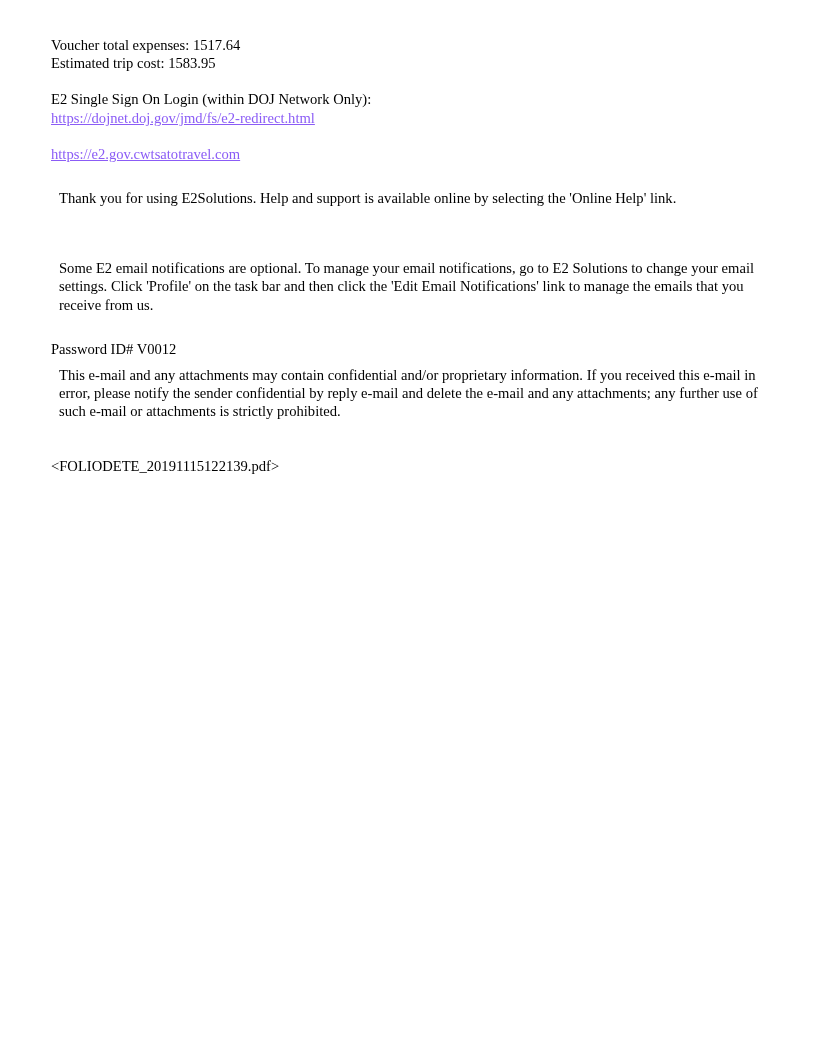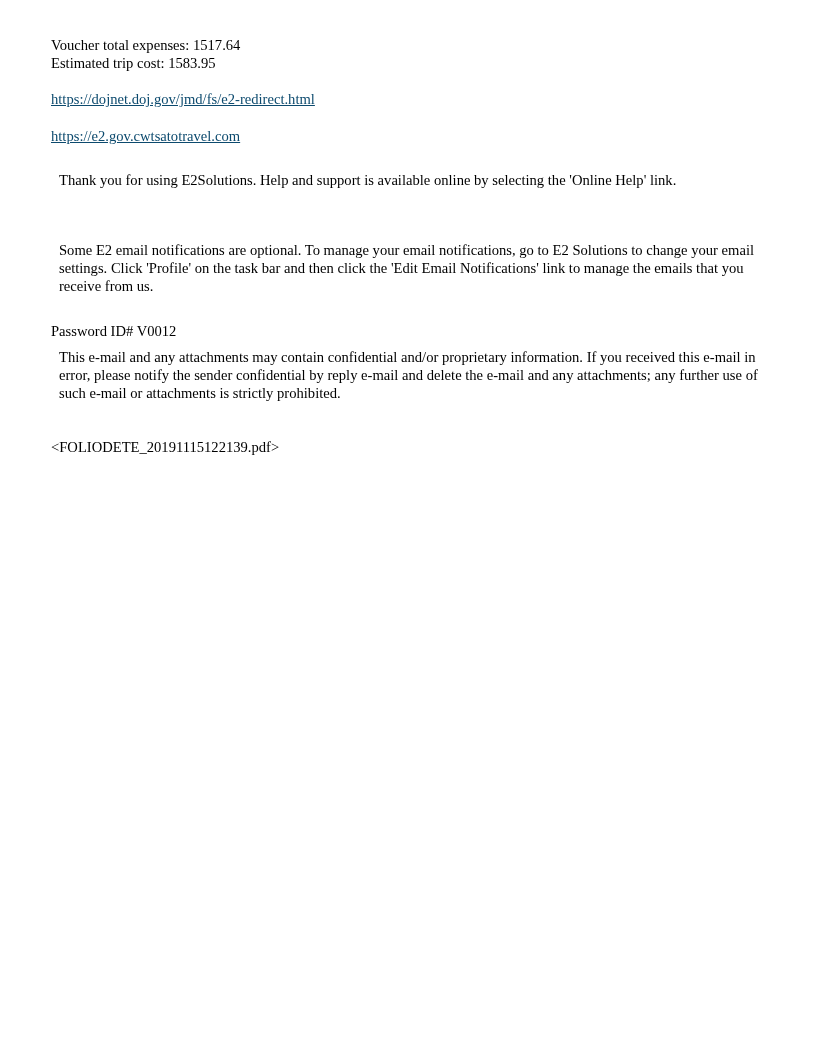--- a/index.html
+++ b/index.html
@@ -22,21 +22,21 @@
     padding: 36px 50px 0 51px;
   }
   .block {
     font-size: 14.6px;
     line-height: 18.2px;
     margin: 0;
   }
   .spacer-sm { height: 18px; }
   .spacer-xs { height: 14px; }
   .link {
-    color: #0c4a6e;
+    color: #8b5cf6;
     text-decoration: underline;
     cursor: pointer;
   }
   .para {
     font-size: 14.6px;
     line-height: 18.2px;
     margin: 8px;
     max-width: 716px;
   }
   .para-wide {
@@ -49,20 +49,21 @@
 <div class="page">
 
   <div>
     <div class="block">Voucher total expenses: 1517.64</div>
     <div class="block">Estimated trip cost: 1583.95</div>
   </div>
 
   <div class="spacer-sm"></div>
 
   <div>
+    <div class="block">E2 Single Sign On Login (within DOJ Network Only):</div>
     <div class="block"><span class="link">https://dojnet.doj.gov/jmd/fs/e2-redirect.html</span></div>
   </div>
 
   <div class="spacer-sm"></div>
 
   <div>
     <div class="block"><span class="link">https://e2.gov.cwtsatotravel.com</span></div>
   </div>
 
   <div class="spacer-sm"></div>

